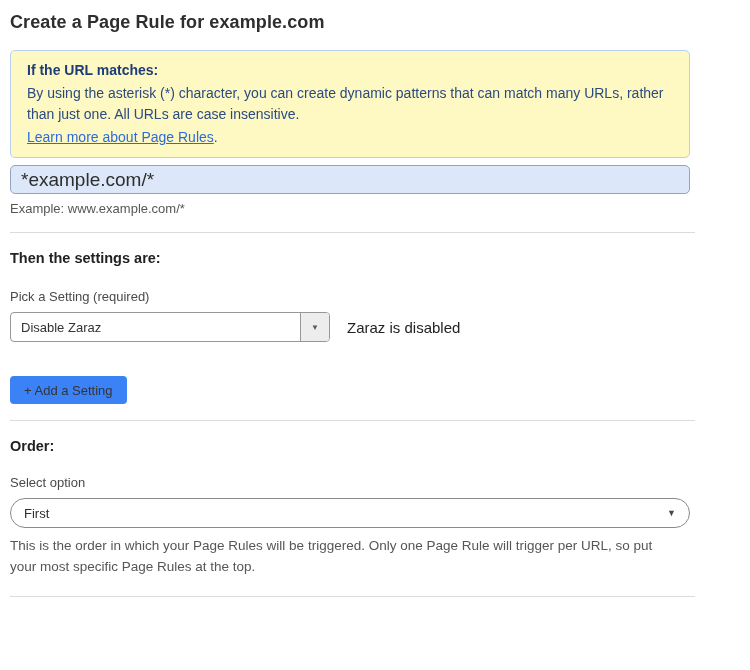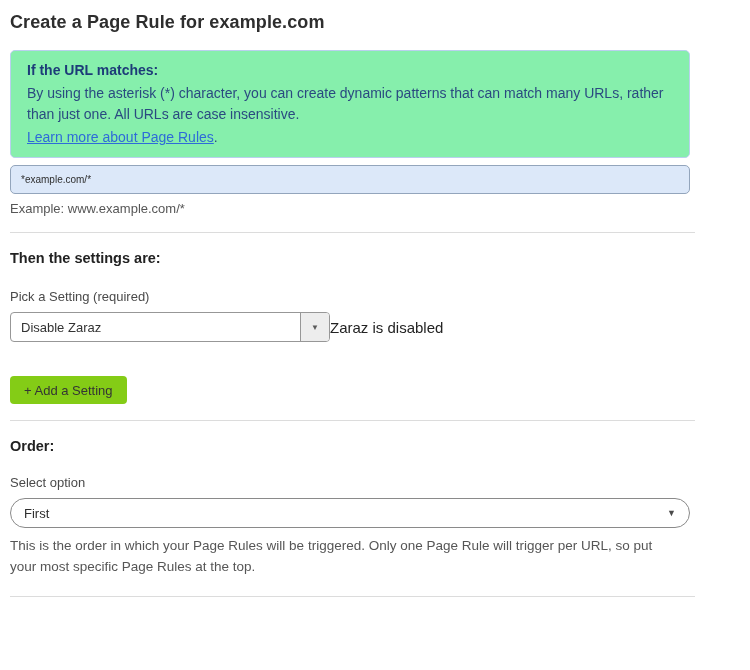--- a/index.html
+++ b/index.html
@@ -16,21 +16,21 @@
   .page-title {
     font-size: 18px;
     font-weight: 700;
     color: #2e2e2e;
     letter-spacing: 0.1px;
   }
 
   
   .info-box {
     margin-top: 17px;
-    background: #86efac;
+    background: #fef9c3;
     border: 1px solid #b9d0ee;
     border-radius: 5px;
     padding: 11px 16px 12px 16px;
     width: 680px;
   }
   .info-box-heading {
     font-size: 14px;
     font-weight: 700;
     color: #1d3c78;
     margin-bottom: 5px;
@@ -60,21 +60,21 @@
   }
   .url-input {
     display: block;
     margin-top: 7px;
     width: 680px;
     height: 29px;
     background: #dce8f9;
     border: 1px solid #93a5bc;
     border-radius: 5px;
     padding: 0 10px;
-    font-size: 10px;
+    font-size: 19px;
     color: #2e2e2e;
     font-family: "Liberation Sans", sans-serif;
     outline: none;
   }
   .helper-text {
     margin-top: 7px;
     font-size: 13px;
     color: #565656;
   }
 
@@ -126,29 +126,30 @@
     width: 29px;
     border-left: 1px solid #979797;
     background: #ededed;
     display: flex;
     align-items: center;
     justify-content: center;
     color: #5b5b5b;
     font-size: 8px;
   }
   .setting-status {
+    margin-left: 17px;
     font-size: 15px;
     color: #232323;
   }
 
   .add-setting-btn {
     margin-top: 34px;
     height: 28px;
     padding: 0 14px;
-    background: #84cc16;
+    background: #3b82f6;
     border: none;
     border-radius: 4px;
     font-size: 13px;
     color: #343434;
     font-family: "Liberation Sans", sans-serif;
     cursor: pointer;
   }
 
   
   .order-label { margin-top: 21px; }

